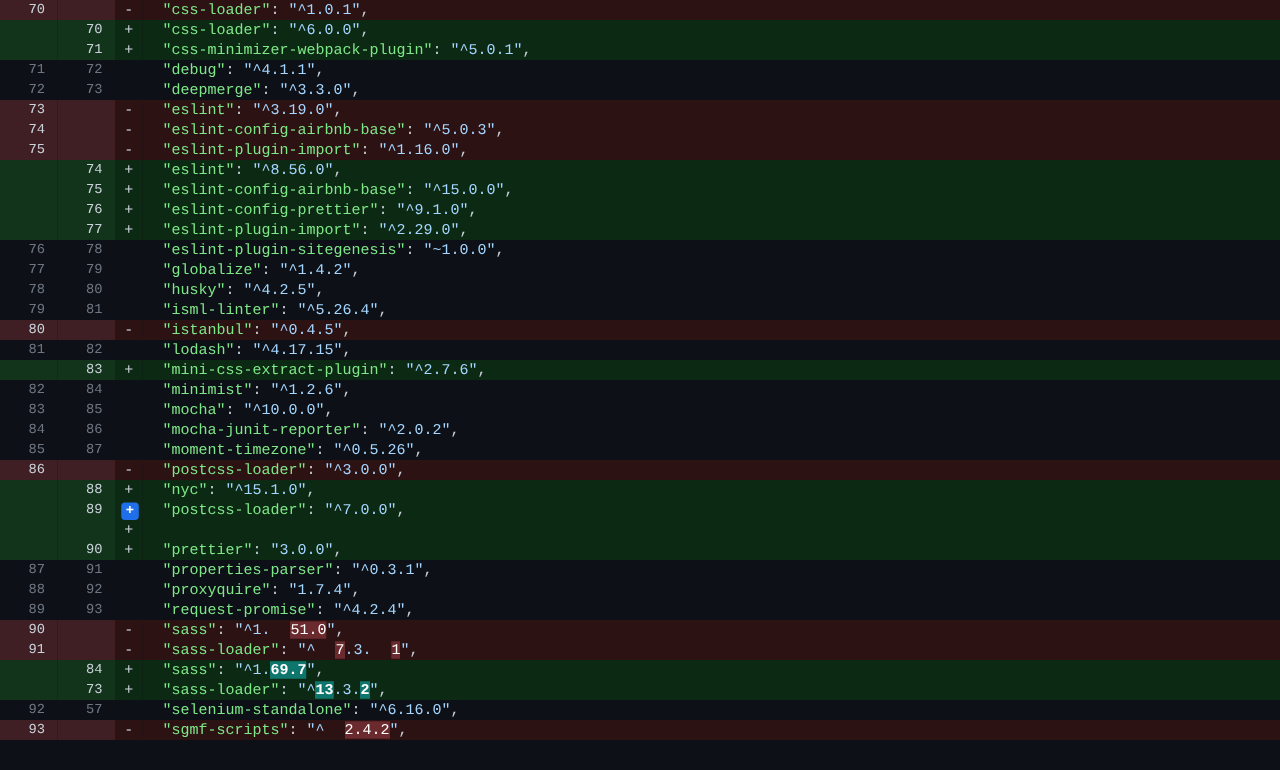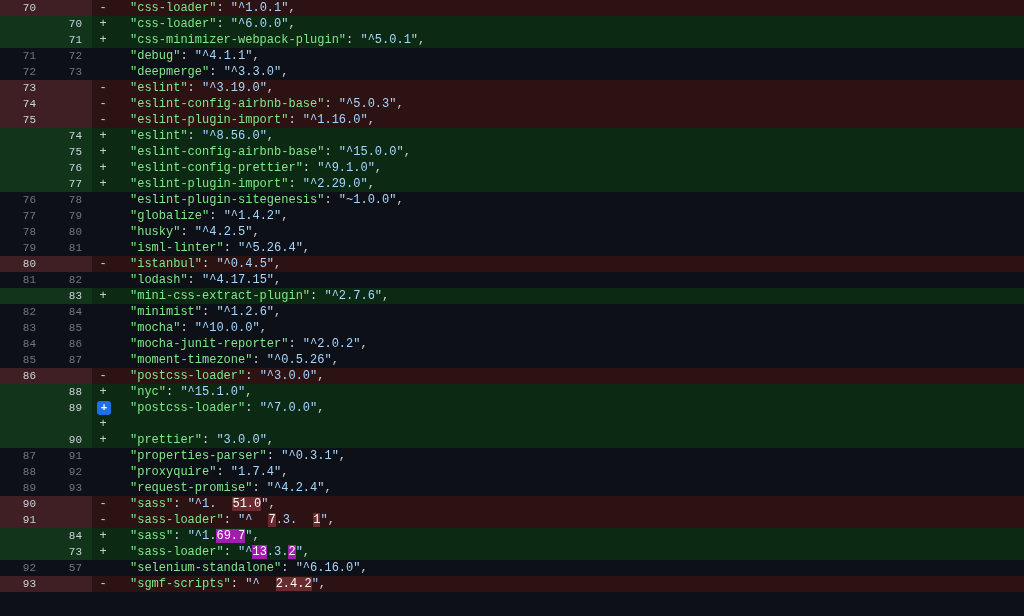--- a/index.html
+++ b/index.html
@@ -44,21 +44,21 @@
     vertical-align: top;
     color: #c9d1d9;
   }
   .code.del { background: #2d1214; }
   .code.add { background: #0c2a13; }
   .code.ctx {}
   .tok-key { color: #7ee787; }
   .tok-str { color: #a5d6ff; }
   .tok-punc { color: #c9d1d9; }
   .tok-hl-del { background: #6b2a2e; color:#fff; border-radius:0;margin-left:16px; }
-  .tok-hl-add { background: #a21caf; color:#fff; border-radius:0; }
+  .tok-hl-add { background: #0f766e; color:#fff; border-radius:0;font-weight:bold; }
   .plus-badge {
     display:inline-block;
     width:14px; height:14px;
     background:#1f6feb;
     color:#fff;
     border-radius:3px;
     font-size:11px;
     line-height:14px;
     text-align:center;
     font-weight:bold;

